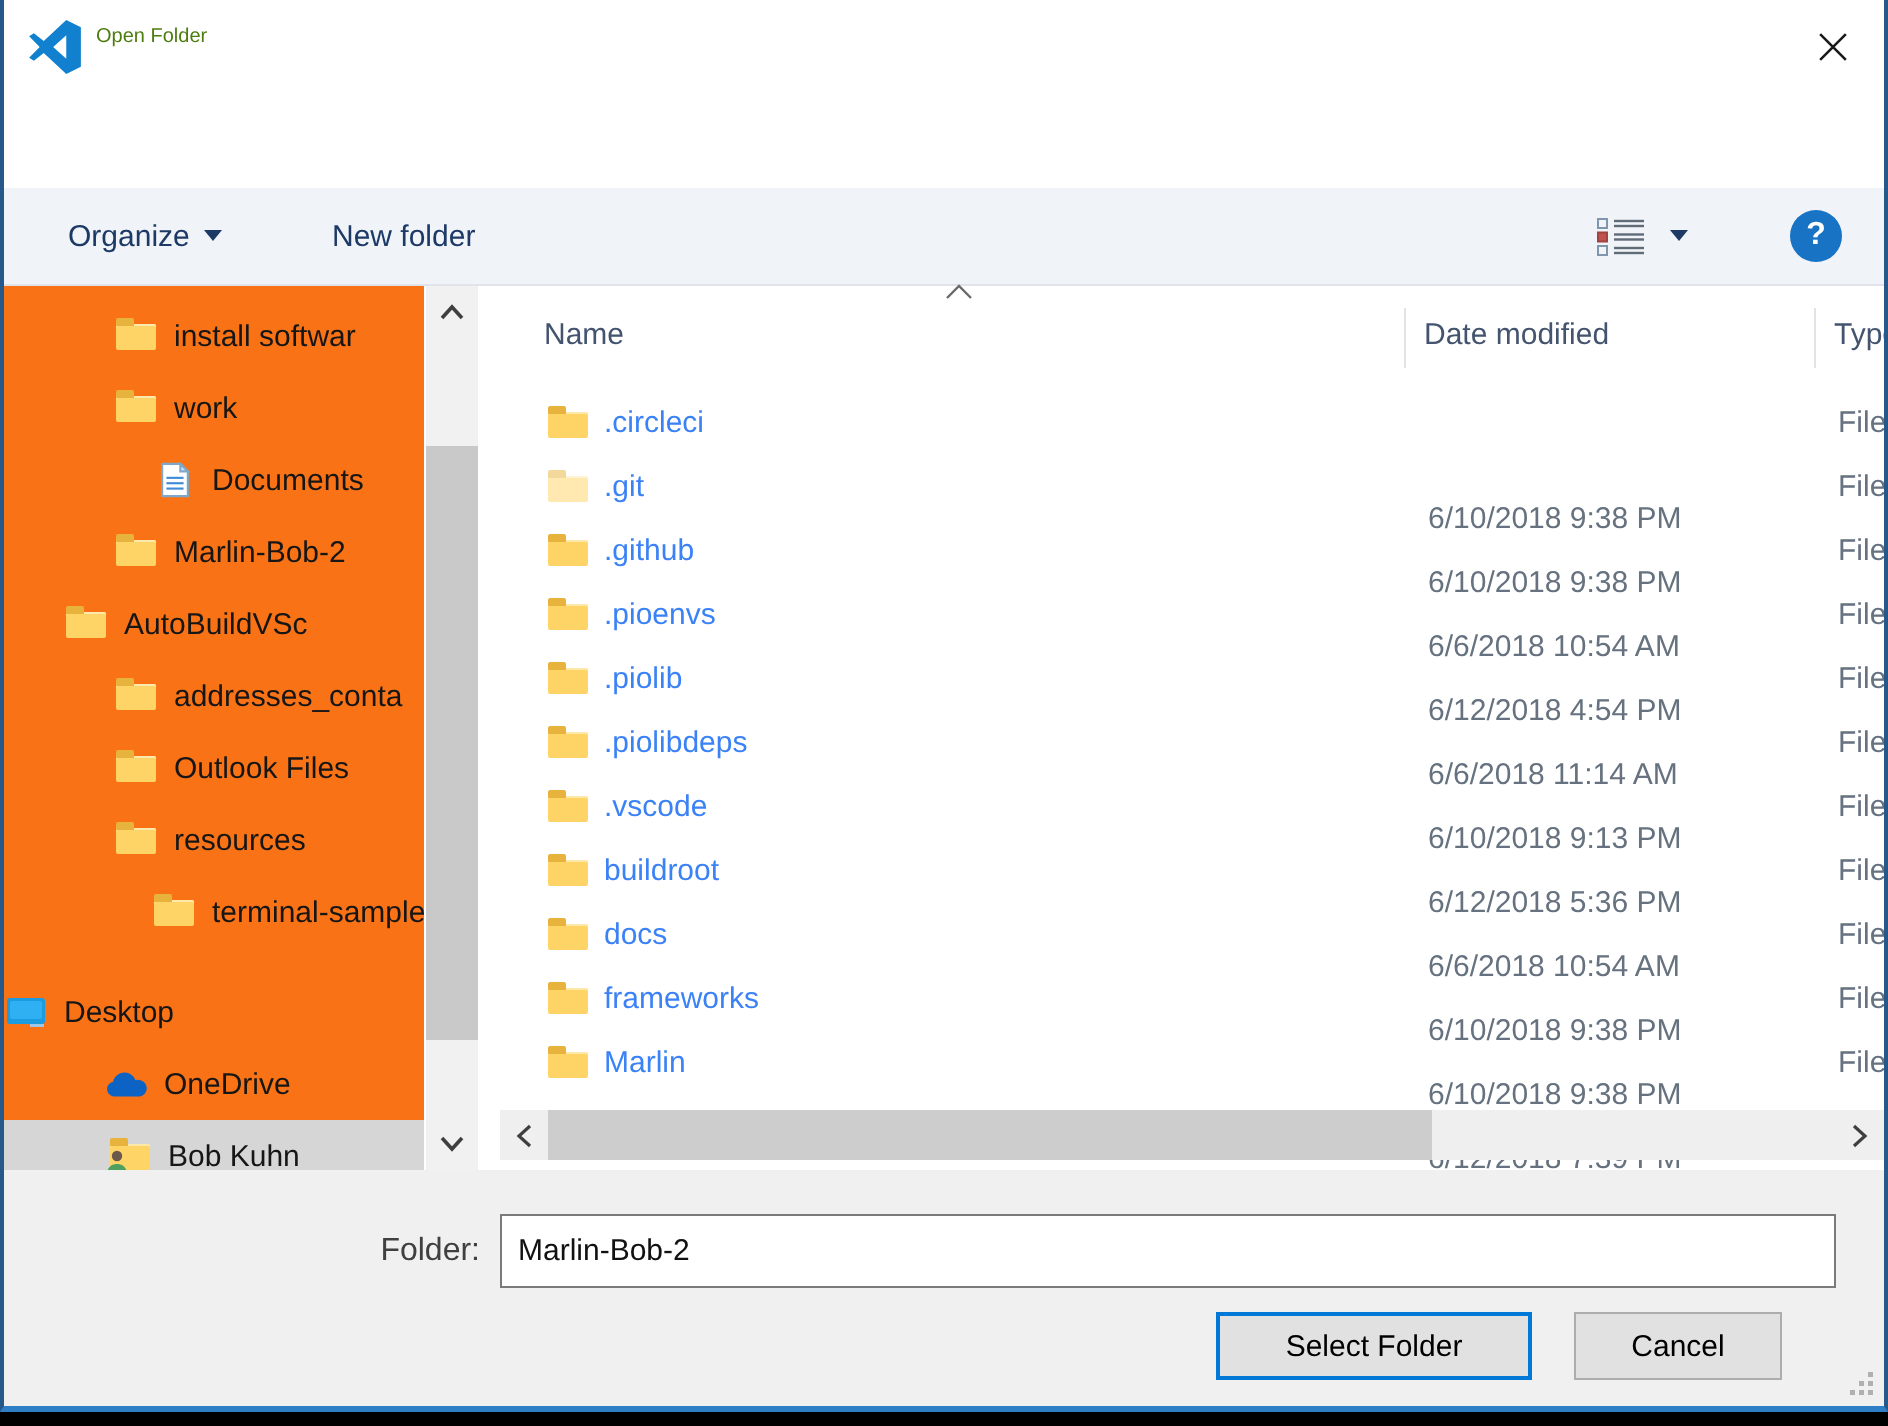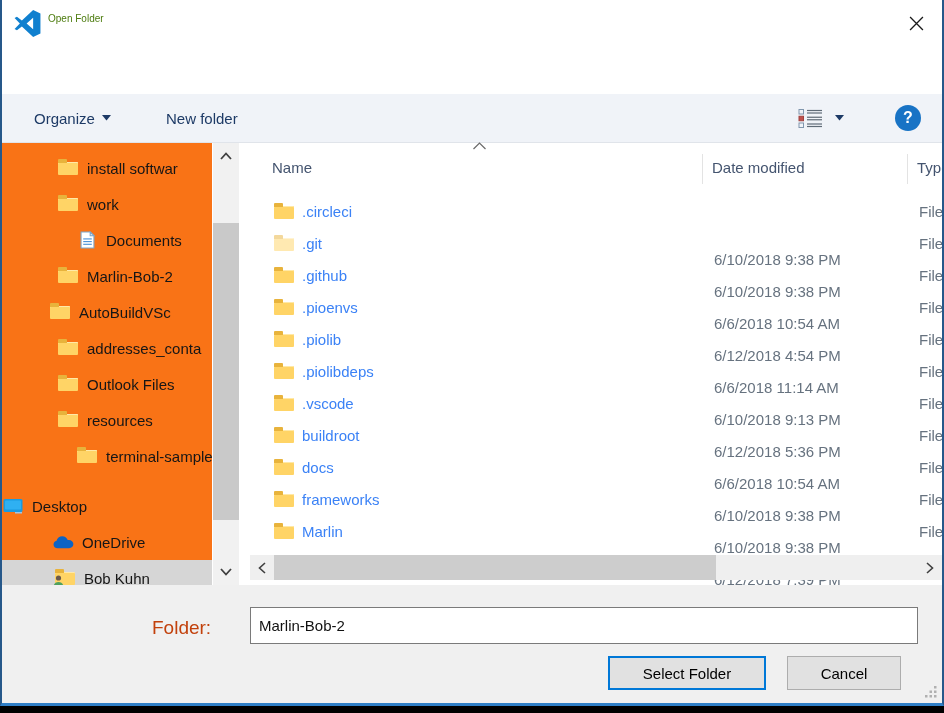--- a/index.html
+++ b/index.html
@@ -84,28 +84,28 @@
   .r-date{position:absolute;left:464px;top:0;line-height:32px;font-size:15px;color:#66727f;margin-top:48px;}
   .r-type{position:absolute;left:669px;top:0;line-height:32px;font-size:15px;color:#66727f;white-space:nowrap;}
 
   
   .h-scroll{position:absolute;top:555px;left:248px;width:692px;height:25px;background:#efefef;}
   .h-btn{position:absolute;top:0;width:24px;height:25px;display:flex;align-items:center;justify-content:center;cursor:pointer;}
   .h-thumb{position:absolute;left:24px;top:0;width:442px;height:25px;background:#cdcdcd;cursor:pointer;}
 
   
   .footer{position:absolute;top:585px;left:0;right:0;bottom:0;background:#f0f0f0;}
-  .folder-label{position:absolute;left:150px;top:32px;width:88px;text-align:left;font-size:19px;color:#c2410c;}
+  .folder-label{position:absolute;left:150px;top:32px;width:88px;text-align:right;font-size:16px;color:#404040;}
   .folder-input{position:absolute;left:248px;top:22px;width:668px;height:37px;box-sizing:border-box;
                 border:1px solid #7a7a7a;background:#fff;font-size:15px;color:#111;padding:0 8px;
                 font-family:"Liberation Sans", sans-serif;outline:none;}
   .btn{position:absolute;top:71px;height:34px;box-sizing:border-box;background:#e1e1e1;
        display:flex;align-items:center;justify-content:center;font-size:15px;color:#000;cursor:pointer;}
   .btn-select{left:606px;width:158px;border:2px solid #0078d7;}
-  .btn-cancel{left:785px;width:114px;border:1px solid #adadad;}
+  .btn-cancel{left:785px;width:104px;border:1px solid #adadad;}
   .grip{position:absolute;right:4px;bottom:4px;width:14px;height:14px;cursor:nwse-resize;}
 </style>
 </head>
 <body>
 
 <div class="screen">
 
   <div class="titlebar">
     <svg class="vscode-icon" viewBox="0 0 24 24">
       <path d="M17 0 L7 9.3 L2.6 5.9 L0.5 7.2 L5.2 12 L0.5 16.8 L2.6 18.1 L7 14.7 L17 24 L23.5 20.8 V3.2 Z" fill="#1080cf"></path>
@@ -217,21 +217,21 @@
       <span class="si-label">Documents</span>
 
     </div>
     <div class="side-item" style="top:115px;padding-left:55px;">
       <span class="si-icon">
           <span class="icon-folder"></span>
         </span>
       <span class="si-label">Marlin-Bob-2</span>
 
     </div>
-    <div class="side-item" style="top:151px;padding-left:47px;">
+    <div class="side-item" style="top:151px;padding-left:30px;">
       <span class="si-icon">
           <span class="icon-folder"></span>
         </span>
       <span class="si-label">AutoBuildVSc</span>
 
     </div>
     <div class="side-item" style="top:187px;padding-left:55px;">
       <span class="si-icon">
           <span class="icon-folder"></span>
         </span>

